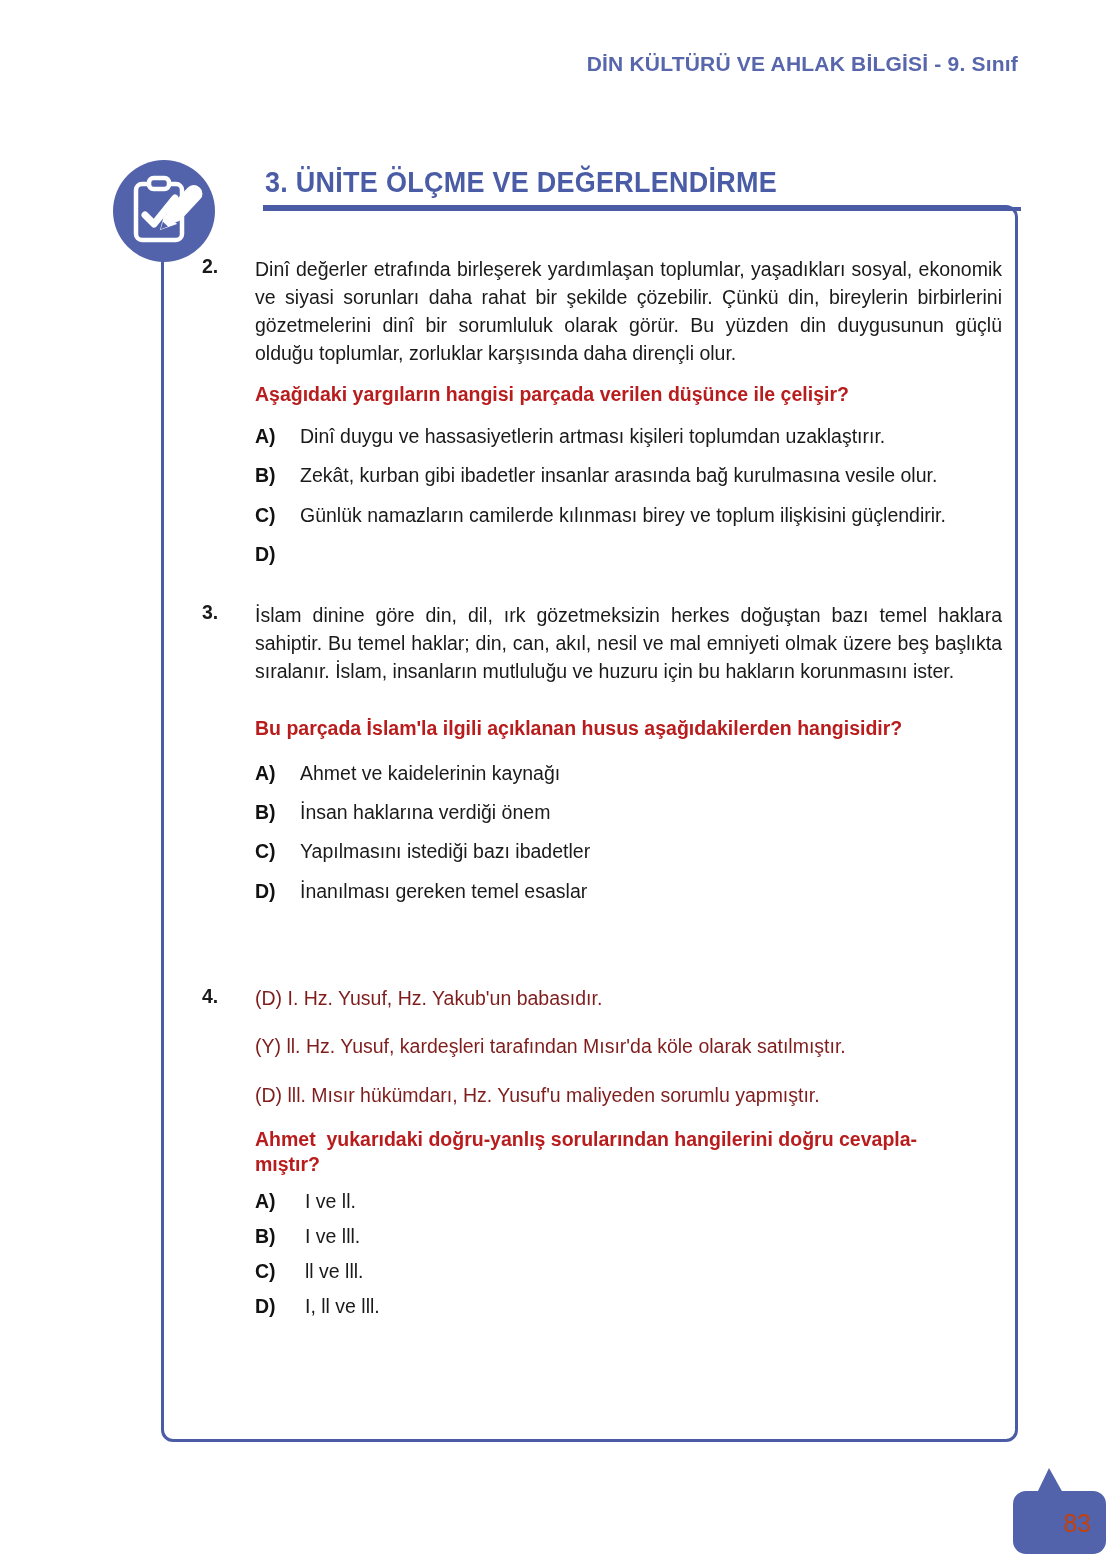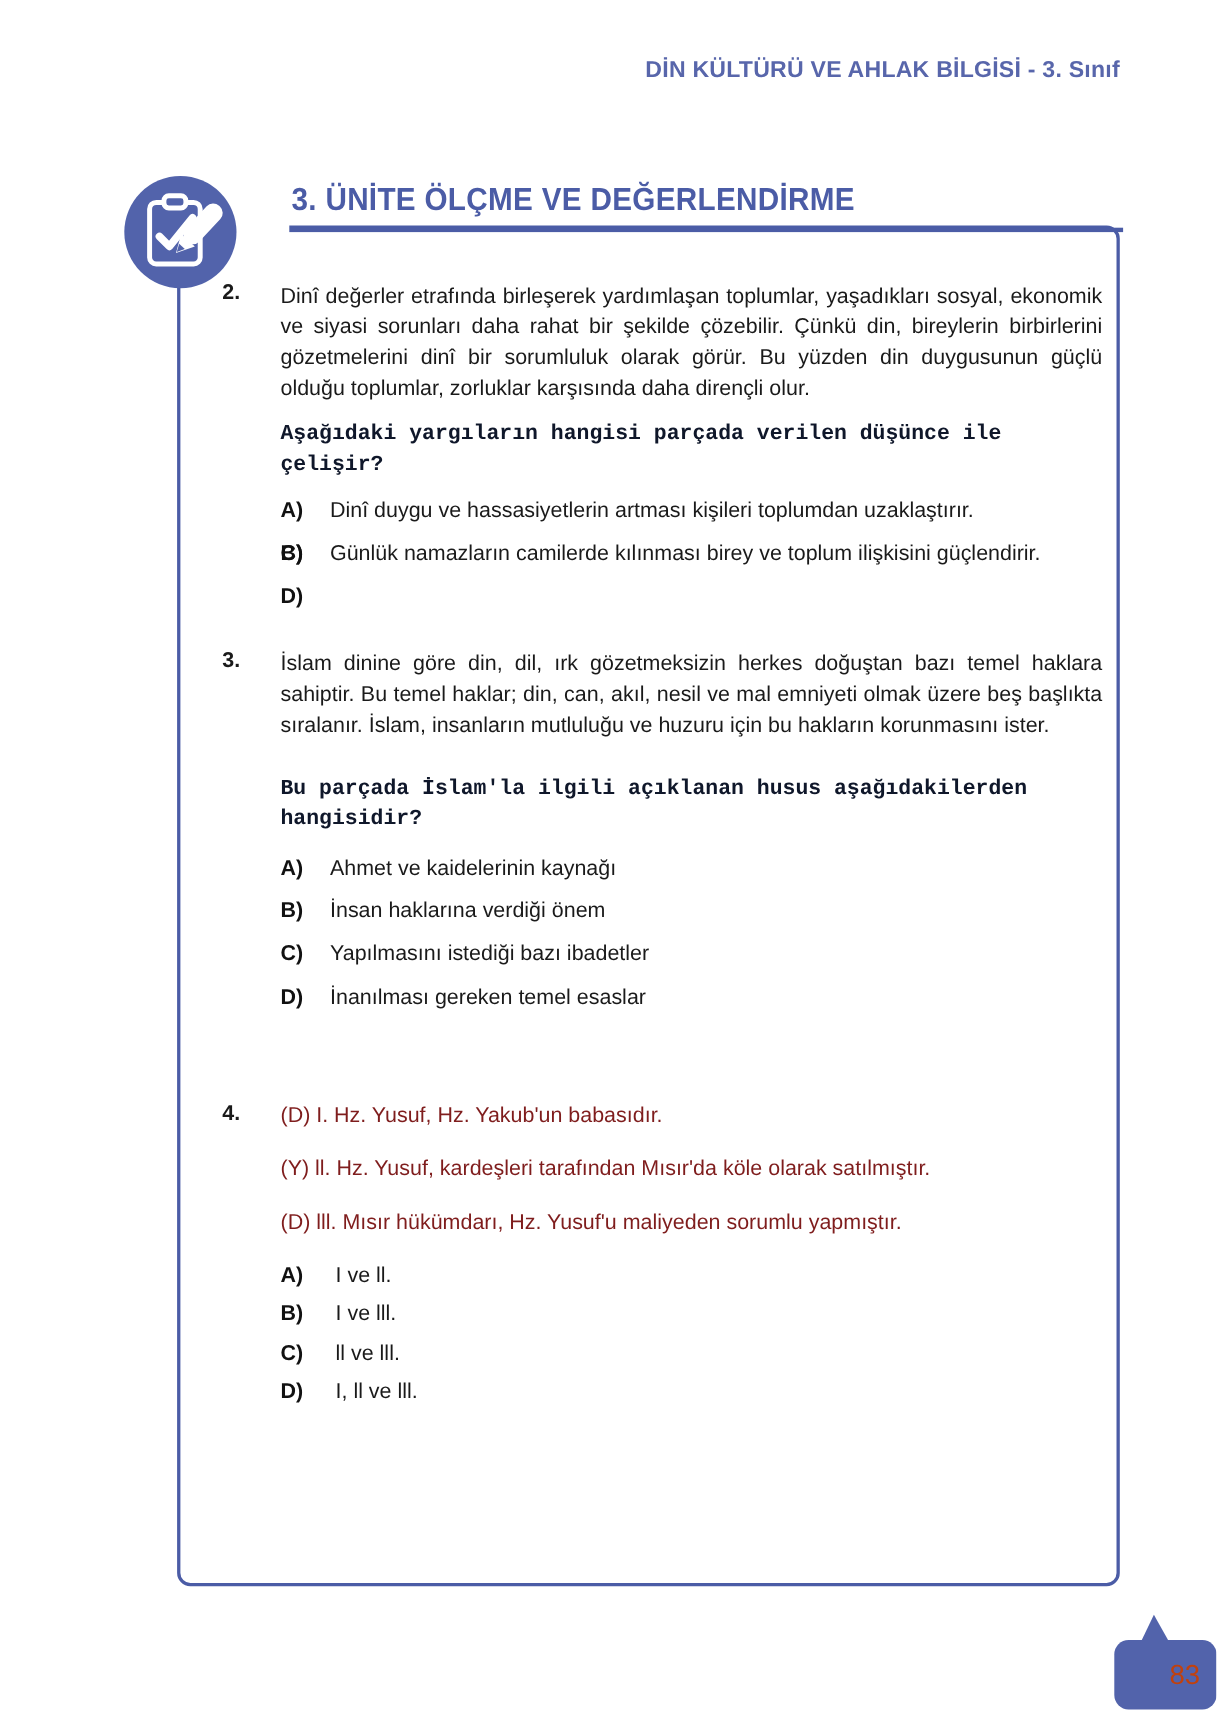--- a/index.html
+++ b/index.html
@@ -118,24 +118,23 @@
     line-height: 1.44;
     color: #1a1a1a;
     text-align: justify;
     text-justify: inter-word;
     margin: 0;
   }
   .q-prompt {
     font-size: 19.5px;
     line-height: 1.42;
     font-weight: bold;
-    color: #0f172a;
+    color: #b91c1c;
     margin: 0;
     white-space: pre-wrap;
-    font-family: Liberation Mono, monospace;
   }
   .opt-list {
     margin: 0;
     padding: 0;
     list-style: none;
   }
   .opt {
     position: relative;
     padding-left: 45px;
     font-size: 19.5px;
@@ -188,21 +187,21 @@
     right: 15px;
     bottom: 22px;
     font-size: 25px;
     color: #c2410c;
     z-index: 9;
   }
 </style>
 </head>
 <body>
 
-<div class="page-header">DİN KÜLTÜRÜ VE AHLAK BİLGİSİ - 3. Sınıf</div>
+<div class="page-header">DİN KÜLTÜRÜ VE AHLAK BİLGİSİ - 9. Sınıf</div>
 
 <div class="title-row">
   <div class="title-rule"></div>
 
   <div class="unit-icon">
     <svg width="102" height="102" viewBox="0 0 102 102" aria-hidden="true">
 
       <rect x="23" y="24" width="46" height="56" rx="6" ry="6" fill="none" stroke="#ffffff" stroke-width="4.5"></rect>
 
       <rect x="36" y="18" width="20" height="11" rx="4.5" ry="4.5" fill="#5263ab" stroke="#ffffff" stroke-width="4.5"></rect>
@@ -229,20 +228,21 @@
     <span class="q-num">2.</span>
     <p class="q-body">Dinî değerler etrafında birleşerek yardımlaşan toplumlar, yaşadıkları sosyal, ekonomik ve siyasi sorunları daha rahat bir şekilde çözebilir. Çünkü din, bireylerin birbirlerini gözetmelerini dinî bir sorumluluk olarak görür. Bu yüzden din duygusunun güçlü olduğu toplumlar, zorluklar karşısında daha dirençli olur.</p>
     <p class="q-prompt">Aşağıdaki yargıların hangisi parçada verilen düşünce ile çelişir?</p>
     <ul class="opt-list">
       <li class="opt">
         <span class="opt-letter">A)</span>
         <span>Dinî duygu ve hassasiyetlerin artması kişileri toplumdan uzaklaştırır.</span>
       </li>
       <li class="opt">
         <span class="opt-letter">B)</span>
+        <span>Zekât, kurban gibi ibadetler insanlar arasında bağ kurulmasına vesile olur.</span>
       </li>
       <li class="opt">
         <span class="opt-letter">C)</span>
         <span>Günlük namazların camilerde kılınması birey ve toplum ilişkisini güçlendirir.</span>
       </li>
       <li class="opt">
         <span class="opt-letter">D)</span>
       </li>
     </ul>
   </div>
@@ -269,20 +269,22 @@
         <span>İnanılması gereken temel esaslar</span>
       </li>
     </ul>
   </div>
 
   <div class="question" id="q4">
     <span class="q-num">4.</span>
     <p class="stmt">(D) I. Hz. Yusuf, Hz. Yakub'un babasıdır.</p>
     <p class="stmt">(Y) ll. Hz. Yusuf, kardeşleri tarafından Mısır'da köle olarak satılmıştır.</p>
     <p class="stmt">(D) lll. Mısır hükümdarı, Hz. Yusuf'u maliyeden sorumlu yapmıştır.</p>
+    <p class="q-prompt">Ahmet  yukarıdaki doğru-yanlış sorularından hangilerini doğru cevapla-
+mıştır?</p>
     <ul class="opt-list">
       <li class="opt">
         <span class="opt-letter">A)</span>
         <span>I ve ll.</span>
       </li>
       <li class="opt">
         <span class="opt-letter">B)</span>
         <span>I ve lll.</span>
       </li>
       <li class="opt">

